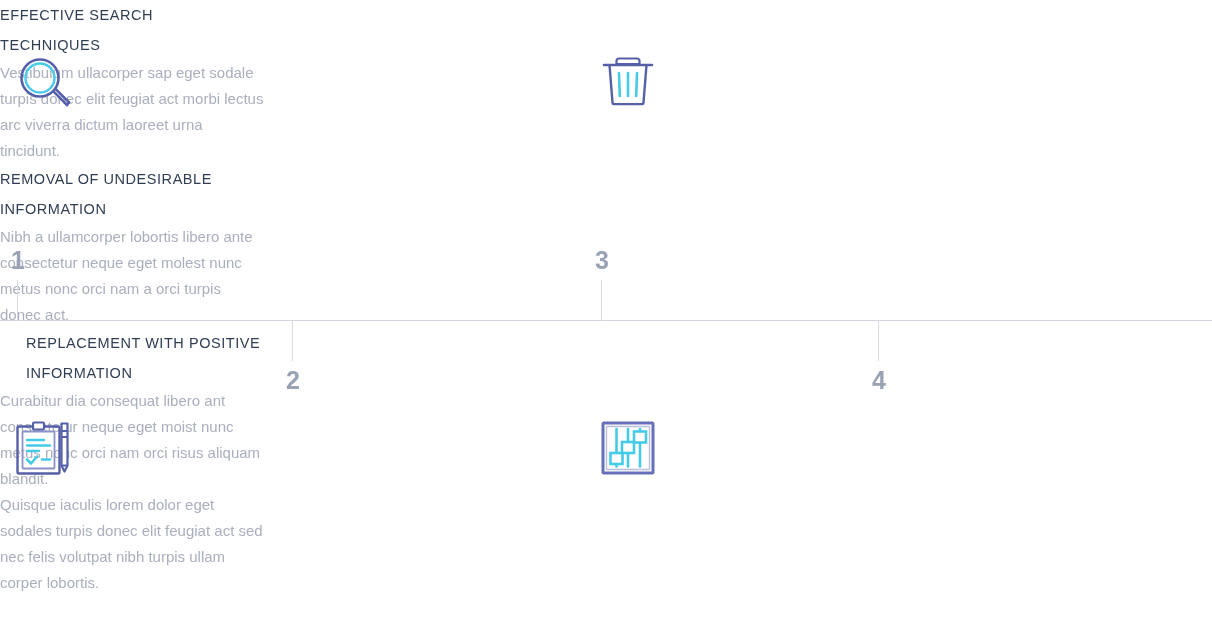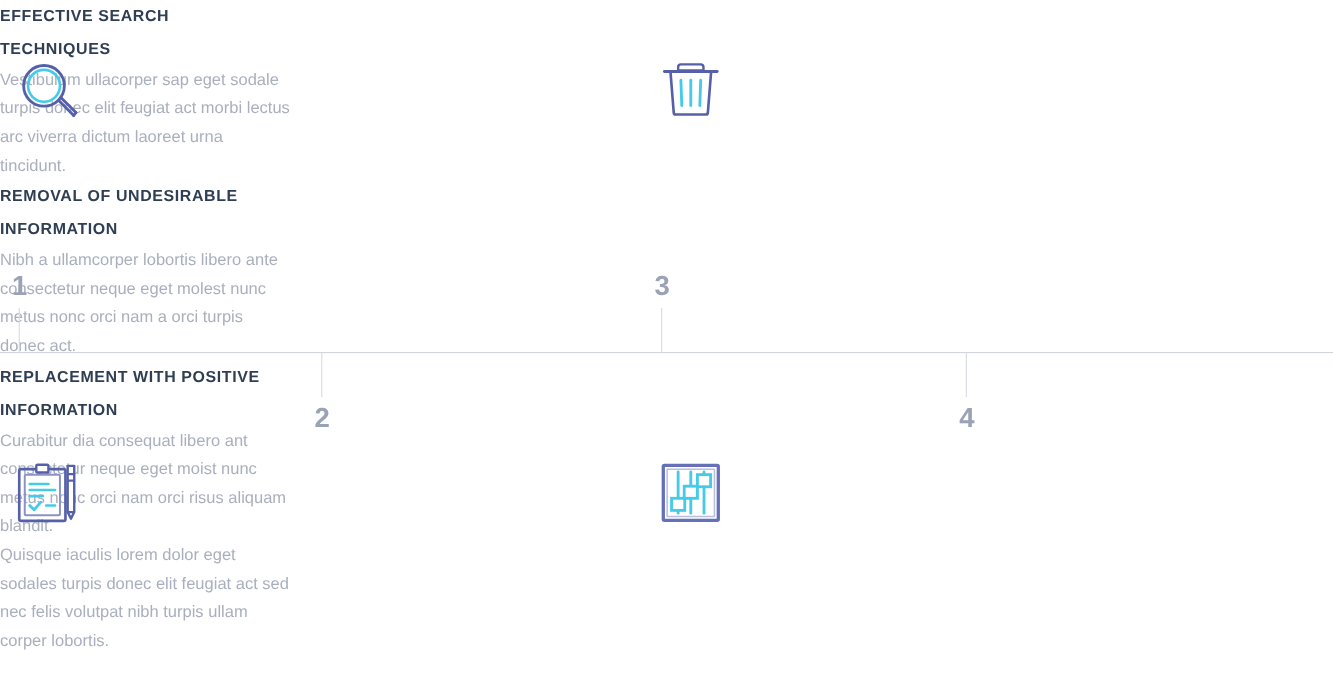--- a/index.html
+++ b/index.html
@@ -56,21 +56,21 @@
   .cell {
     position: absolute;
   }
   .icon-wrap {
     width: 60px;
     height: 60px;
     display: block;
   }
   .cell-title {
     font-size: 14.5px;
-    font-weight: 700;
+    font-weight: 400;
     letter-spacing: 0.55px;
     color: #2f3e53;
     line-height: 30px;
     text-transform: uppercase;
     white-space: pre-line;
     margin: 0;
   }
   .cell-body {
     font-size: 15px;
     font-weight: 400;
@@ -84,21 +84,21 @@
   .cell-icon-1 { left: 14px;  top: 52px;  }
   .cell-ttl-1  { left: 15px;  top: 125px; width: 270px; }
   .cell-body-1 { left: 307px; top: 124px; width: 265px; }
 
   .cell-icon-3 { left: 598px; top: 50px;  }
   .cell-ttl-3  { left: 599px; top: 125px; width: 280px; }
   .cell-body-3 { left: 892px; top: 124px; width: 265px; }
 
   
   .cell-icon-2 { left: 13px;  top: 418px; }
-  .cell-ttl-2  { left: 15px;  top: 489px; width: 280px; }
+  .cell-ttl-2  { left: 15px;  top: 489px; width: 280px; padding-left: 26px; }
   .cell-body-2 { left: 307px; top: 488px; width: 265px; }
 
   .cell-icon-4 { left: 598px; top: 418px; }
   .cell-ttl-4  { left: 599px; top: 489px; width: 280px; }
   .cell-body-4 { left: 892px; top: 488px; width: 270px; }
 </style>
 </head>
 <body>
 
 <div class="stage">

